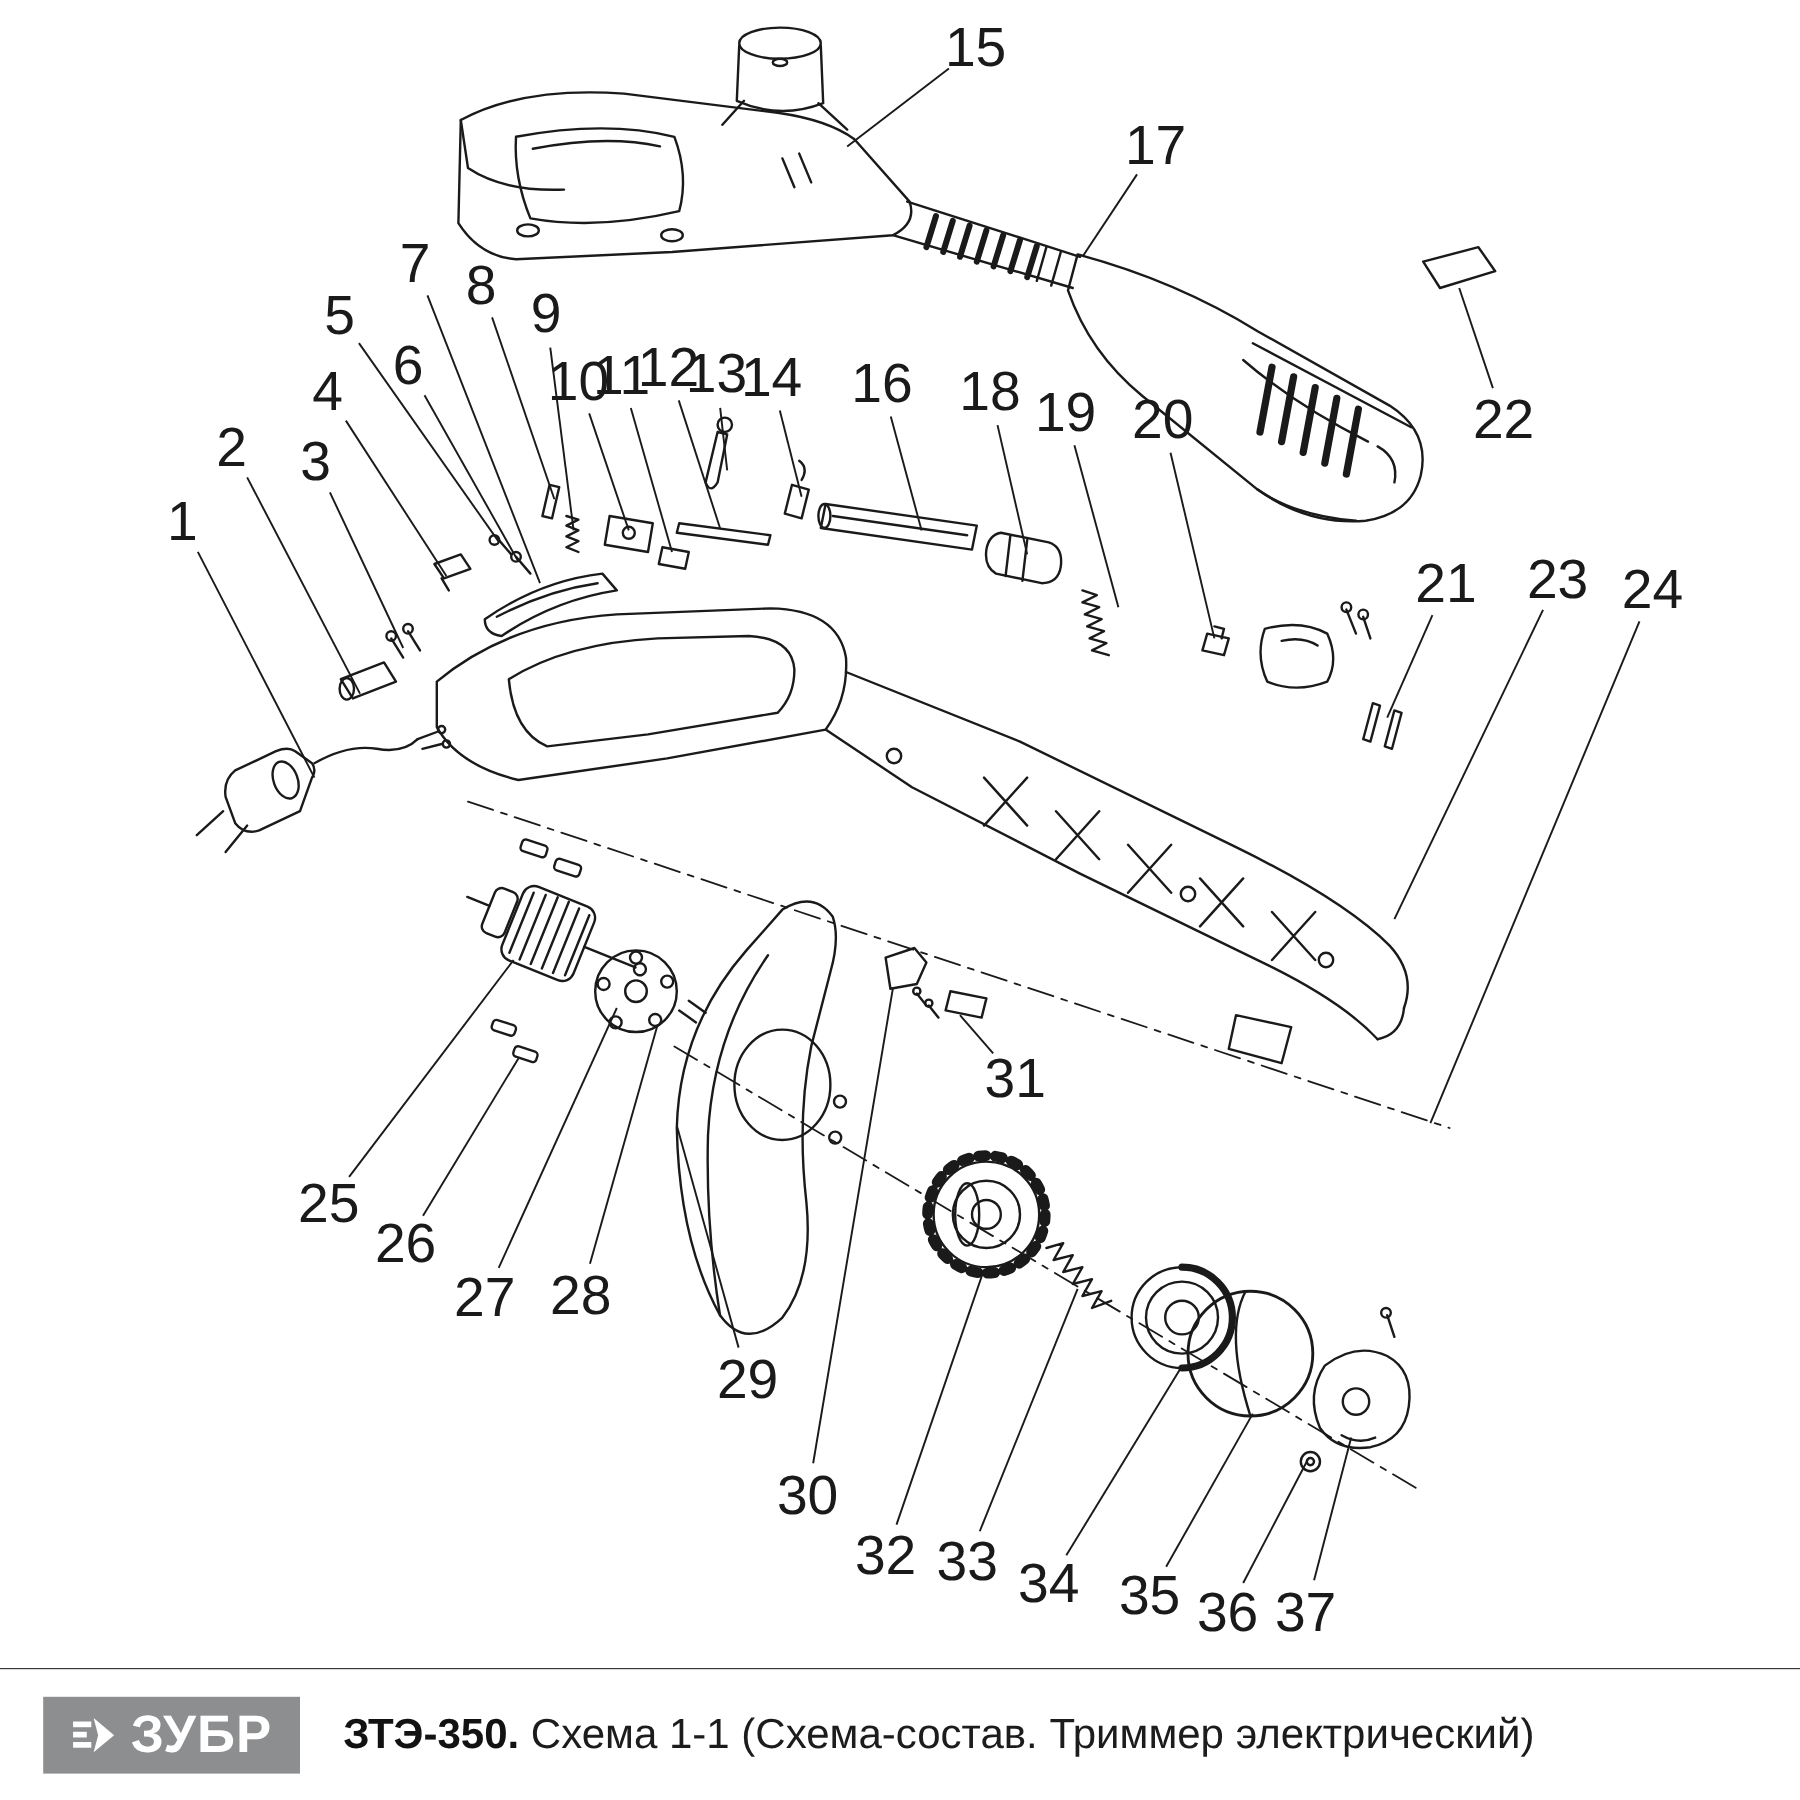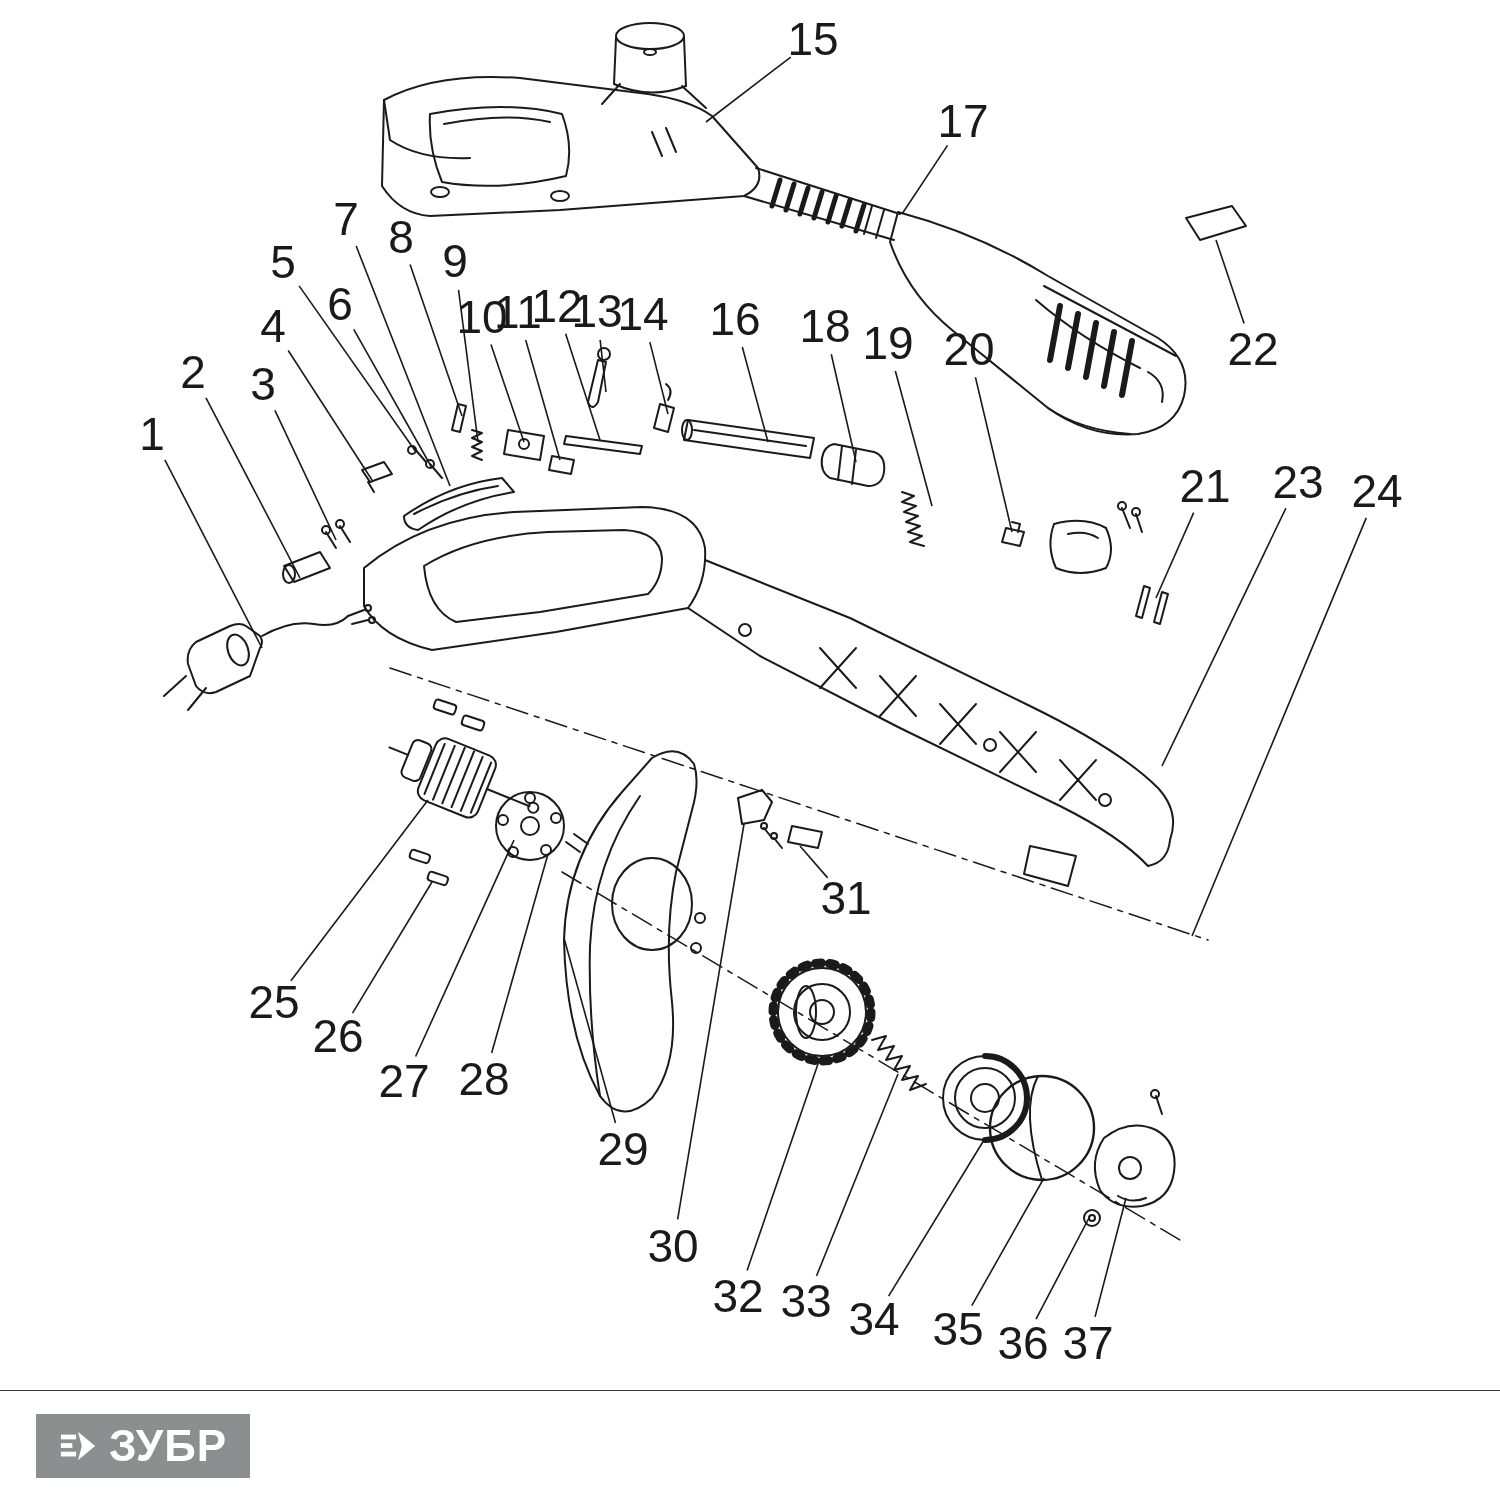--- a/index.html
+++ b/index.html
@@ -301,15 +301,19 @@
       <svg class="brand-arrow" viewBox="0 0 40 40">
         <g fill="#ffffff">
           <rect x="2" y="8" width="16" height="5"></rect>
           <rect x="2" y="17" width="12" height="5"></rect>
           <rect x="2" y="26" width="16" height="5"></rect>
           <path d="M20 5 L38 20 L20 35 L24 20 Z"></path>
         </g>
       </svg>
       <span class="brand-text">ЗУБР</span>
     </div>
+    <div class="title-line">
+      <span class="model">ЗТЭ-350.</span>
+      <span class="caption">Схема 1-1 (Схема-состав. Триммер электрический)</span>
+    </div>
   </div>
 
 </div>
 
 </body></html>

